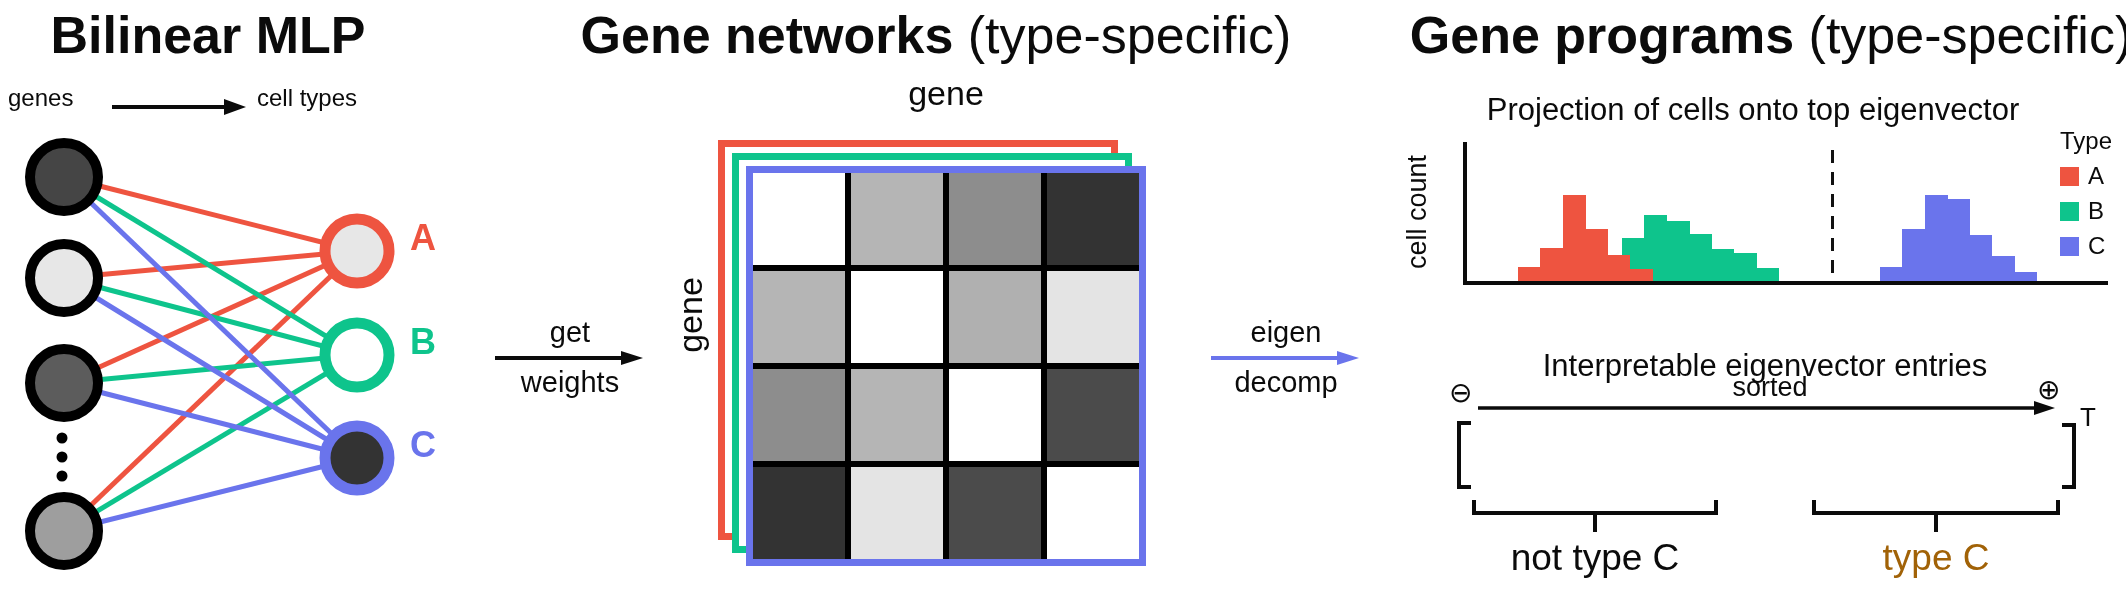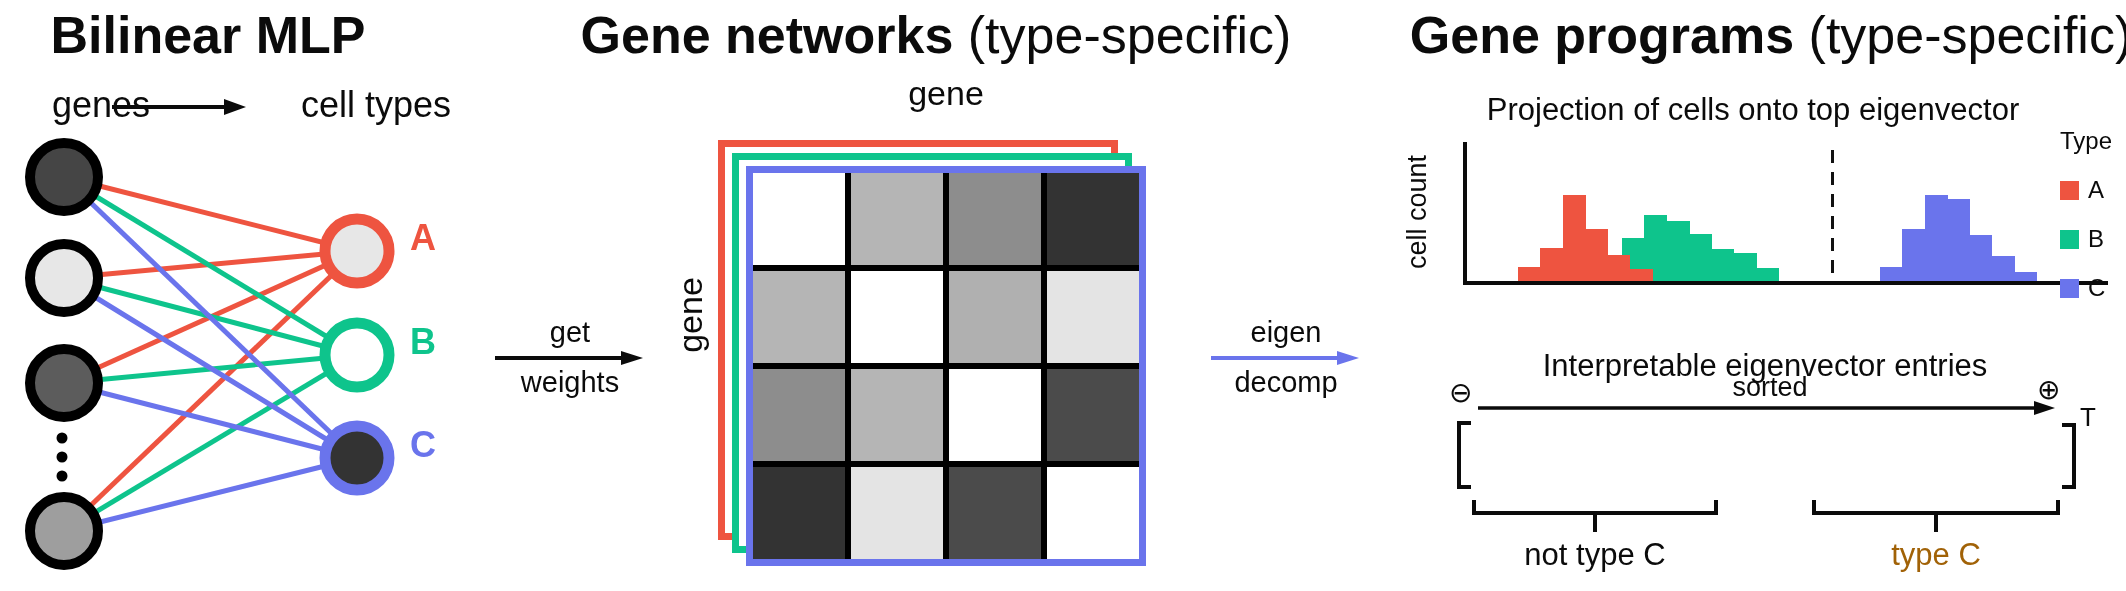--- a/index.html
+++ b/index.html
@@ -4,52 +4,52 @@
 <style>
   * { margin:0; padding:0; box-sizing:border-box; }
   html,body { width:2126px; height:591px; background:#ffffff; overflow:hidden;
               font-family:"Liberation Sans", sans-serif; color:#0b0b0b; }
   .abs { position:absolute; }
   .panel-title { font-size:52px; line-height:1.15; text-align:center; white-space:nowrap; }
   .panel-title .bold { font-weight:700; }
   .lbl { white-space:nowrap; }
   .center { text-align:center; }
   
-  .io-label { font-size:36px;margin-left:44px; }
+  .io-label { font-size:24px; }
   .type-label { font-size:36px; font-weight:700; }
   
   .arrow-block { display:flex; flex-direction:column; align-items:center; gap:2px; }
   .arrow-word { font-size:29px; line-height:1.1; }
   .axis-label { font-size:34px; }
   .rot { transform:rotate(-90deg); }
   .mat-layer { width:400px; height:400px; border:7px solid #000; background:#ffffff; }
   #matrix-grid { width:400px; height:400px; border:7px solid #000; background:#000;
                  display:grid; grid-template-columns:repeat(4,1fr); grid-template-rows:repeat(4,1fr); gap:6px; }
   .mcell { width:100%; height:100%; }
   
   .subtitle { font-size:31px; }
   #histogram-plot { border-left:4px solid #0b0b0b; border-bottom:4px solid #0b0b0b; }
   .hbar { position:absolute; bottom:0; }
   .dashed-line { position:absolute; width:3px;
                  background:repeating-linear-gradient(180deg,#111 0 13px,transparent 13px 22px); }
-  .legend { display:flex; flex-direction:column; gap:21px; }
+  .legend { display:flex; flex-direction:column; gap:7px; }
   .legend-title { font-size:24px; }
   .legend-row { display:flex; align-items:center; gap:9px; font-size:24px; }
   .swatch { width:19px; height:19px; display:inline-block; }
   .heading2 { font-size:31px; }
   .sorted-lbl { font-size:27px; }
   .pm { font-size:28px; line-height:1; }
   .vector-text { font-size:33px; font-style:italic; white-space:nowrap; }
   .vector-text .dots { font-style:normal; font-weight:700; font-size:0.8em; letter-spacing:2px; vertical-align:3px; }
   .bracket-l { width:14px; height:68px; border-left:4px solid #0b0b0b; border-top:4px solid #0b0b0b; border-bottom:4px solid #0b0b0b; }
   .bracket-r { width:14px; height:66px; border-right:4px solid #0b0b0b; border-top:4px solid #0b0b0b; border-bottom:4px solid #0b0b0b; }
   .transpose { font-size:26px; }
   .underbrace { height:15px; border-left:4px solid #0b0b0b; border-right:4px solid #0b0b0b; border-bottom:4px solid #0b0b0b; position:absolute; }
   .underbrace .tick { position:absolute; left:50%; margin-left:-2px; top:14px; width:4px; height:18px; background:#0b0b0b; }
-  .brace-label { font-size:31px; }
+  .brace-label { font-size:37px; }
 </style>
 </head>
 <body>
 
 <div class="abs" style="left:0;top:0;width:480px;height:591px;">
   <div class="abs panel-title bold" style="left:0;top:6px;width:416px;font-weight:700;">Bilinear MLP</div>
 
   <div class="abs io-label lbl" style="left:8px;top:84px;">genes</div>
 
   <svg class="abs" style="left:110px;top:96px;" width="138" height="22" viewBox="0 0 138 22">

